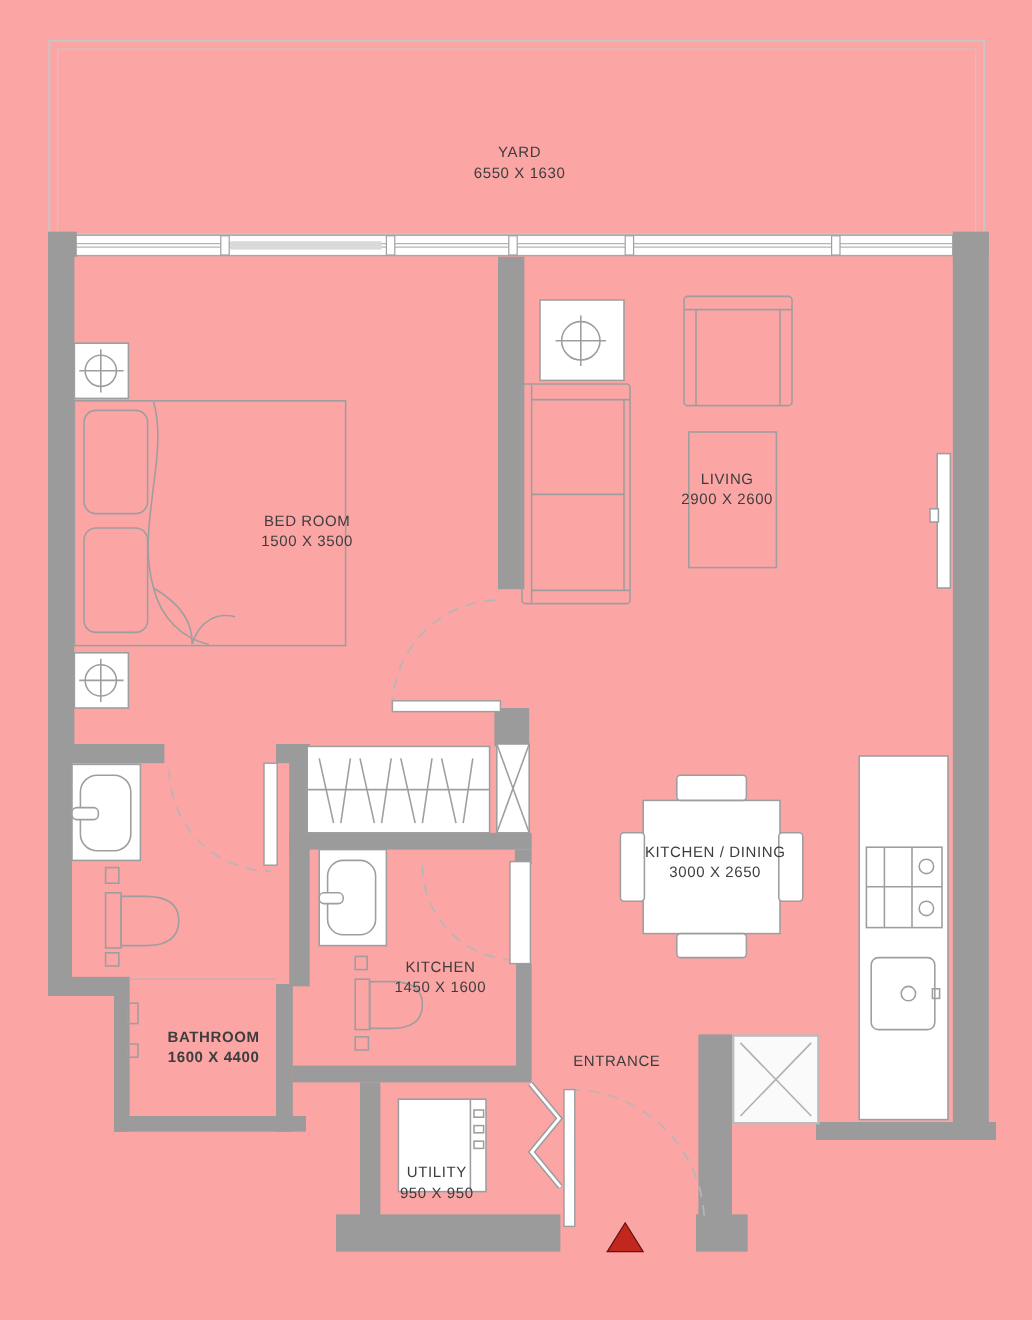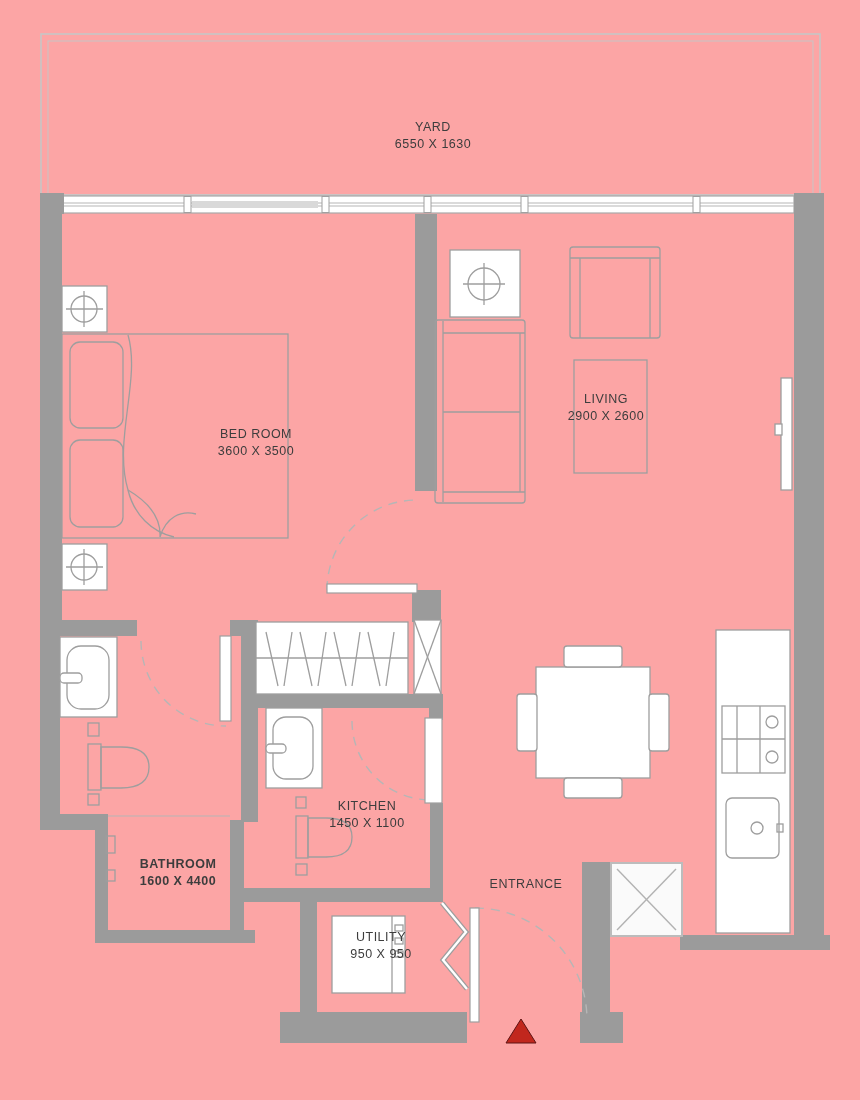--- a/index.html
+++ b/index.html
@@ -224,35 +224,39 @@
 
   <polygon points="521,1019 506,1043 536,1043" stroke="#5d1414" stroke-width="1" fill="#c1271d"></polygon>
 </svg>
 
   <div class="room-label" style="left:433px;top:119px;">
     <div>YARD</div>
     <div>6550 X 1630</div>
   </div>
   <div class="room-label" style="left:212px;top:426px;margin-left:44px;">
     <div>BED ROOM</div>
-    <div>3600 X 3500</div>
+    <div>1500 X 3500</div>
   </div>
   <div class="room-label" style="left:606px;top:391px;">
     <div>LIVING</div>
     <div>2900 X 2600</div>
   </div>
+  <div class="room-label" style="left:596px;top:702px;">
+    <div>KITCHEN / DINING</div>
+    <div>3000 X 2650</div>
+  </div>
   <div class="room-label" style="left:178px;top:856px;font-weight:bold;">
     <div>BATHROOM</div>
     <div>1600 X 4400</div>
   </div>
   <div class="room-label" style="left:367px;top:798px;">
     <div>KITCHEN</div>
-    <div>1450 X 1100</div>
-  </div>
-  <div class="room-label" style="left:364px;top:929px;margin-left:17px;">
+    <div>1450 X 1600</div>
+  </div>
+  <div class="room-label" style="left:364px;top:969px;">
     <div>UTILITY</div>
     <div>950 X 950</div>
   </div>
-  <div class="room-label" style="left:526px;top:876px;">
+  <div class="room-label" style="left:514px;top:876px;">
     <div>ENTRANCE</div>
     <div></div>
   </div>
 </div>
 
 </body></html>

